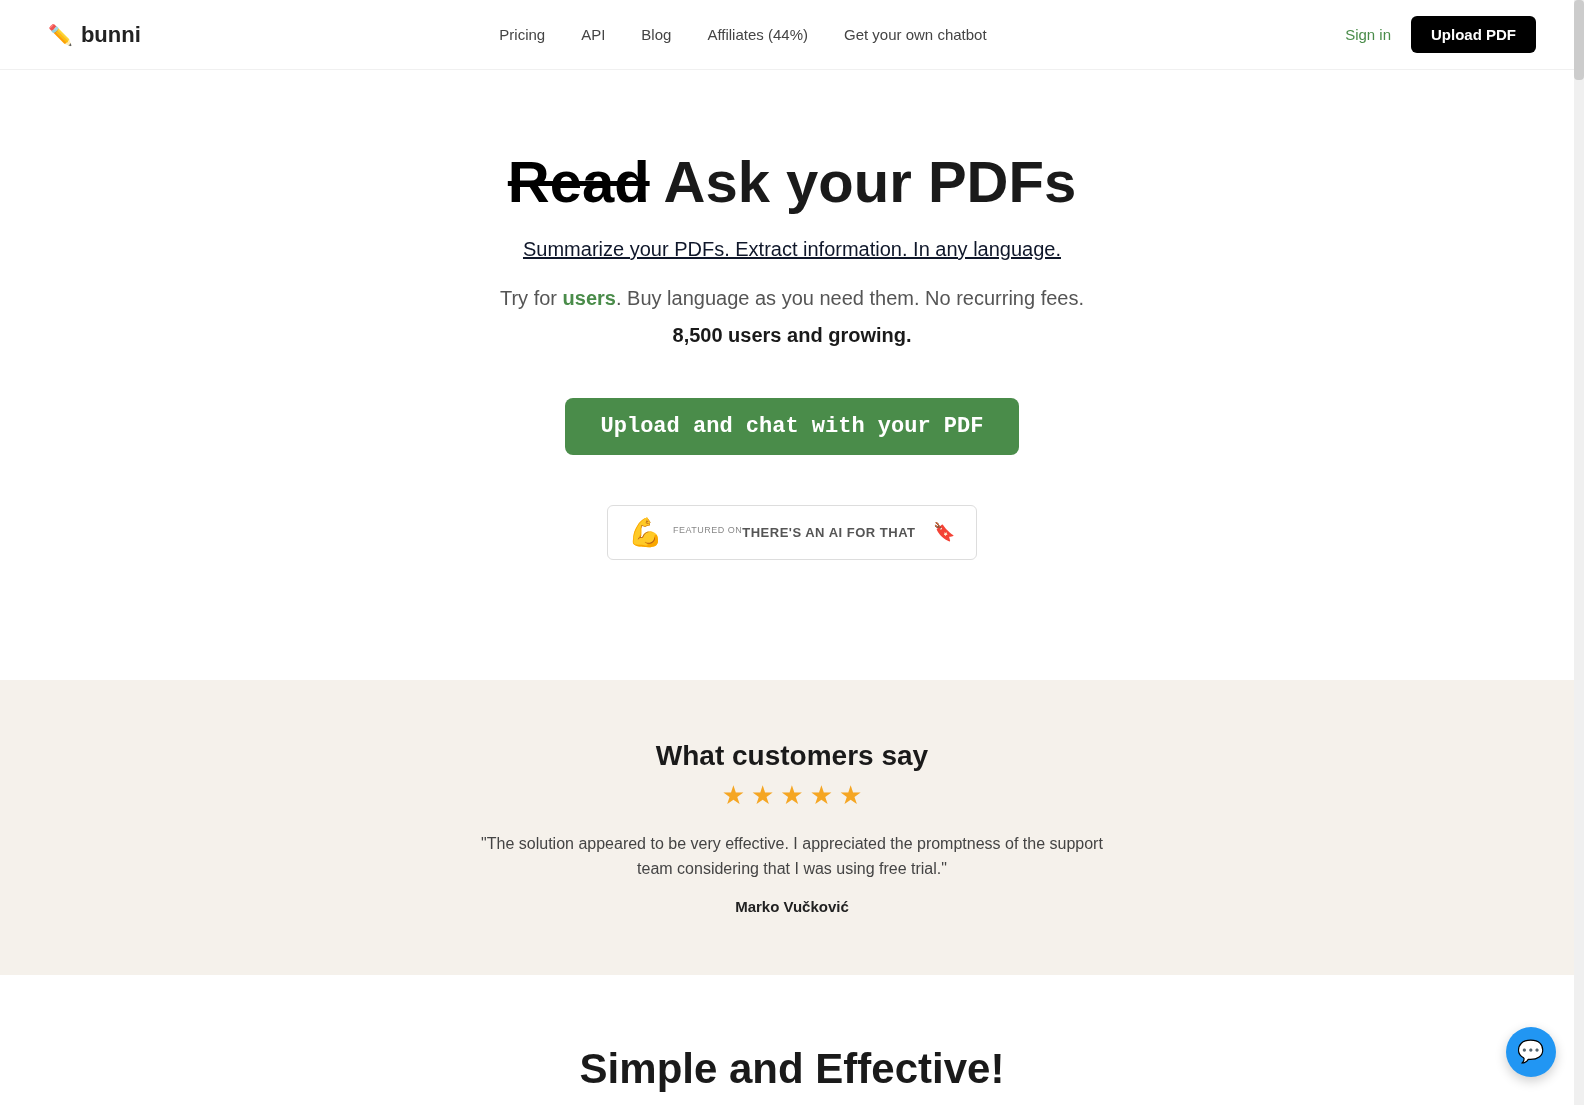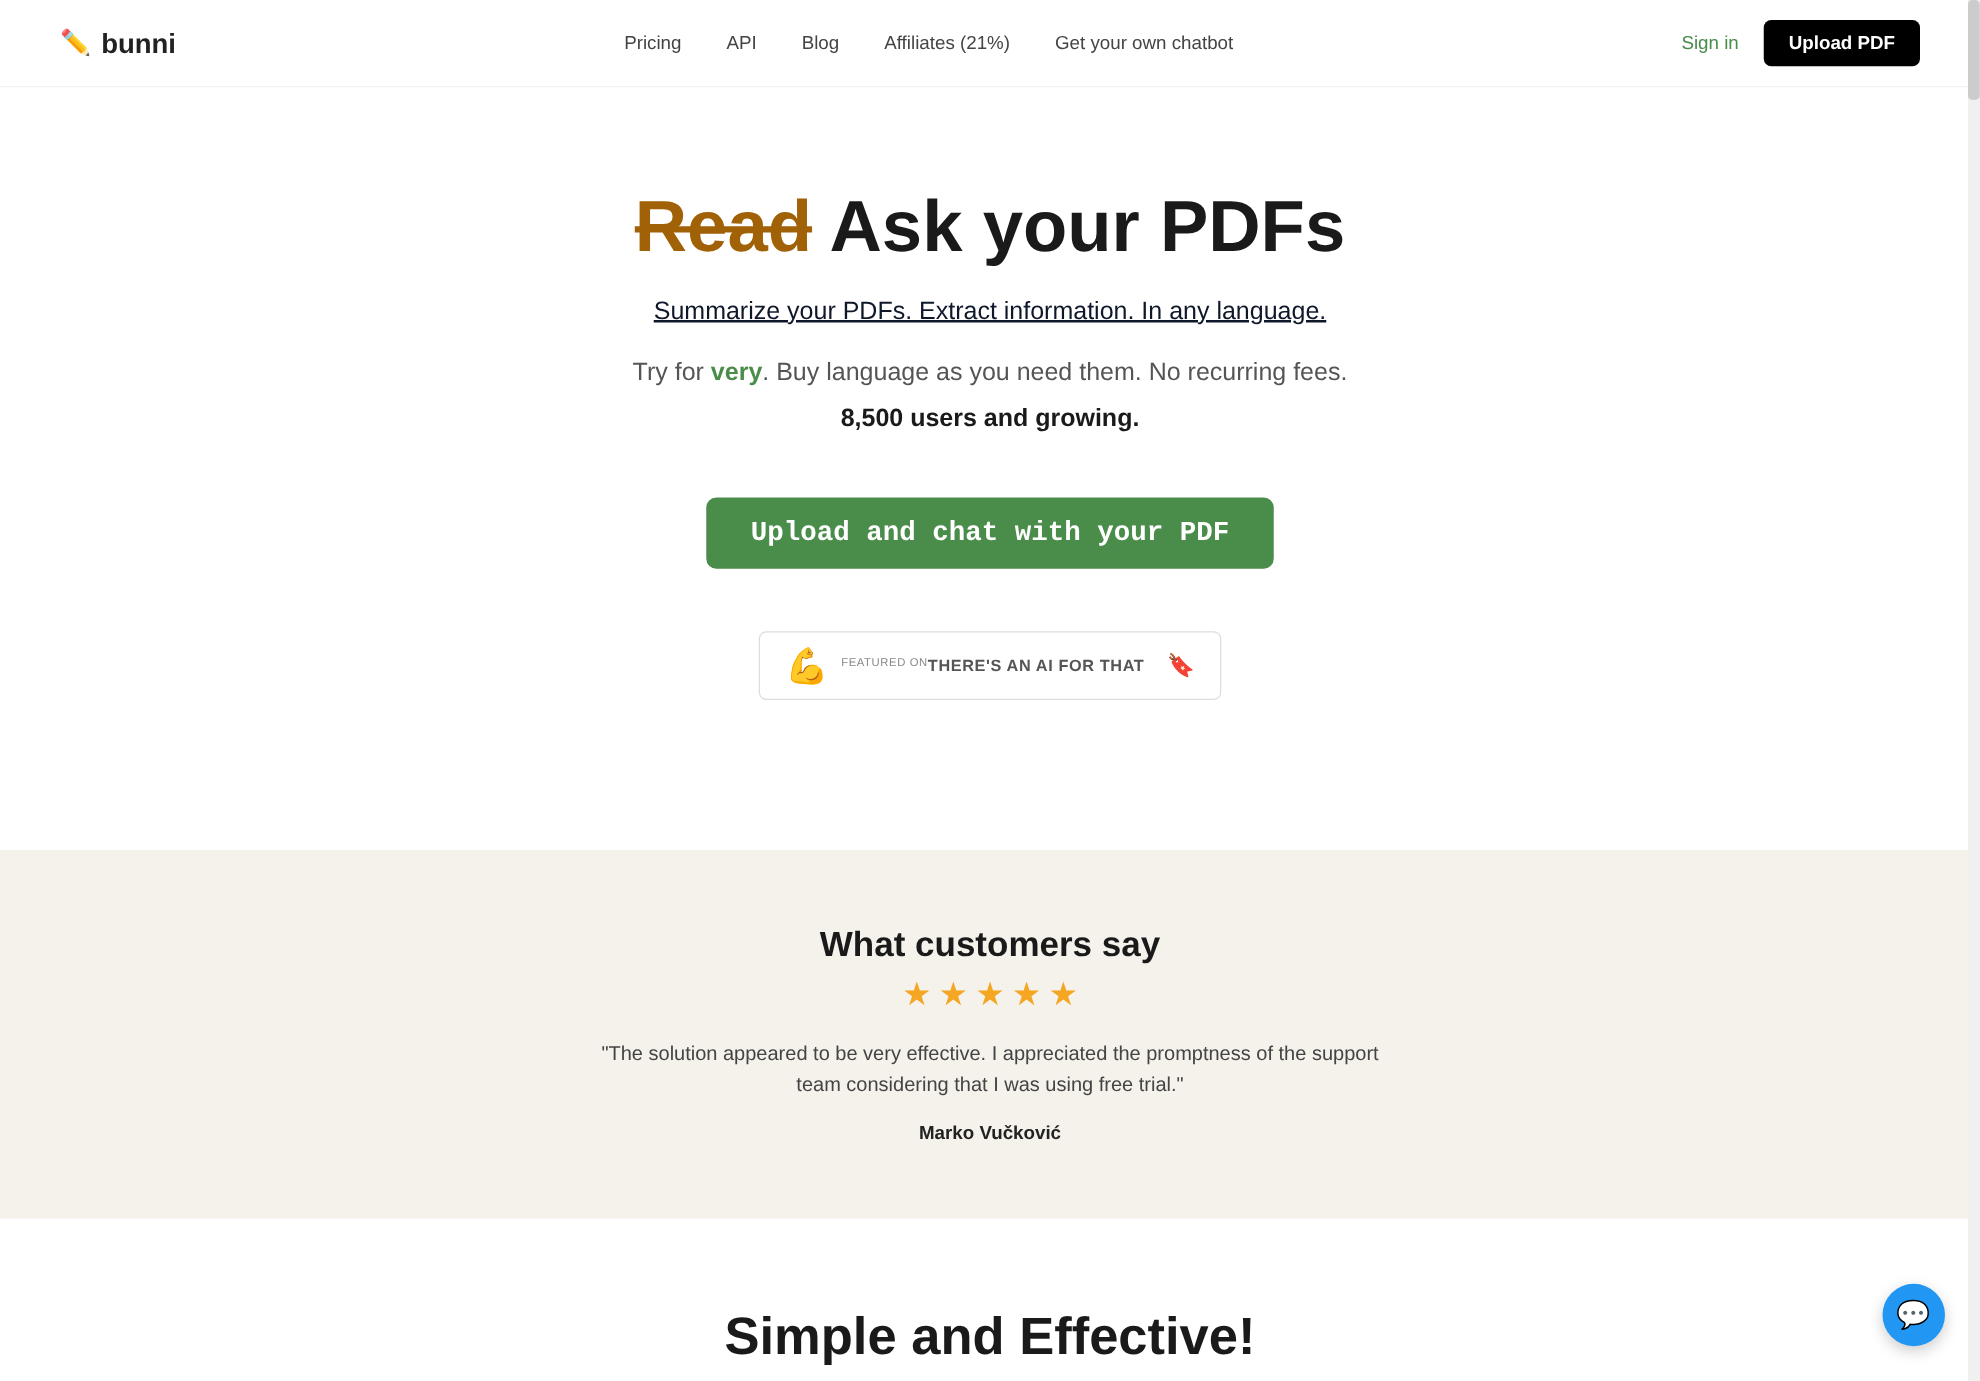--- a/index.html
+++ b/index.html
@@ -68,21 +68,21 @@
     }
     .hero-title {
       font-size: 58px;
       font-weight: 800;
       color: #1a1a1a;
       margin-bottom: 24px;
       line-height: 1.1;
     }
     .hero-title .strikethrough {
       text-decoration: line-through;
-      color: #a16207;
+      color: #000000;
     }
     .hero-subtitle {
       font-size: 20px;
       color: #0f172a;
       margin-bottom: 26px;
       text-decoration: underline;
     }
     .hero-subtitle2 {
       font-size: 20px;
       color: #555;
@@ -246,37 +246,37 @@
 <nav>
   <a href="#" class="nav-logo">
     <span class="nav-logo-icon">✏️</span>
     <span>bunni</span>
   </a>
 
   <ul class="nav-links">
     <li><a href="#">Pricing</a></li>
     <li><a href="#">API</a></li>
     <li><a href="#">Blog</a></li>
-    <li><a href="#">Affiliates (21%)</a></li>
+    <li><a href="#">Affiliates (44%)</a></li>
     <li><a href="#">Get your own chatbot</a></li>
   </ul>
 
   <div class="nav-actions">
     <a href="#" class="sign-in-link">Sign in</a>
     <button class="upload-pdf-btn">Upload PDF</button>
   </div>
 </nav>
 
 <section class="hero">
   <h1 class="hero-title">
     <span class="strikethrough">Read</span><span> Ask your PDFs</span>
   </h1>
   <p class="hero-subtitle">Summarize your PDFs. Extract information. In any language.</p>
   <p class="hero-subtitle2">
-    <span>Try for </span><span class="free-text">very</span><span>. Buy language as you need them. No recurring fees.</span>
+    <span>Try for </span><span class="free-text">users</span><span>. Buy language as you need them. No recurring fees.</span>
   </p>
   <p class="hero-users">8,500 users and growing.</p>
   <button class="hero-cta">Upload and chat with your PDF</button>
 
   <div class="featured-section">
     <div class="featured-badge">
       <span class="featured-badge-icon">💪</span>
       <div class="featured-badge-text">
         <span class="featured-on-label">FEATURED ON</span>
         <span class="featured-name">THERE'S AN AI FOR THAT</span>

